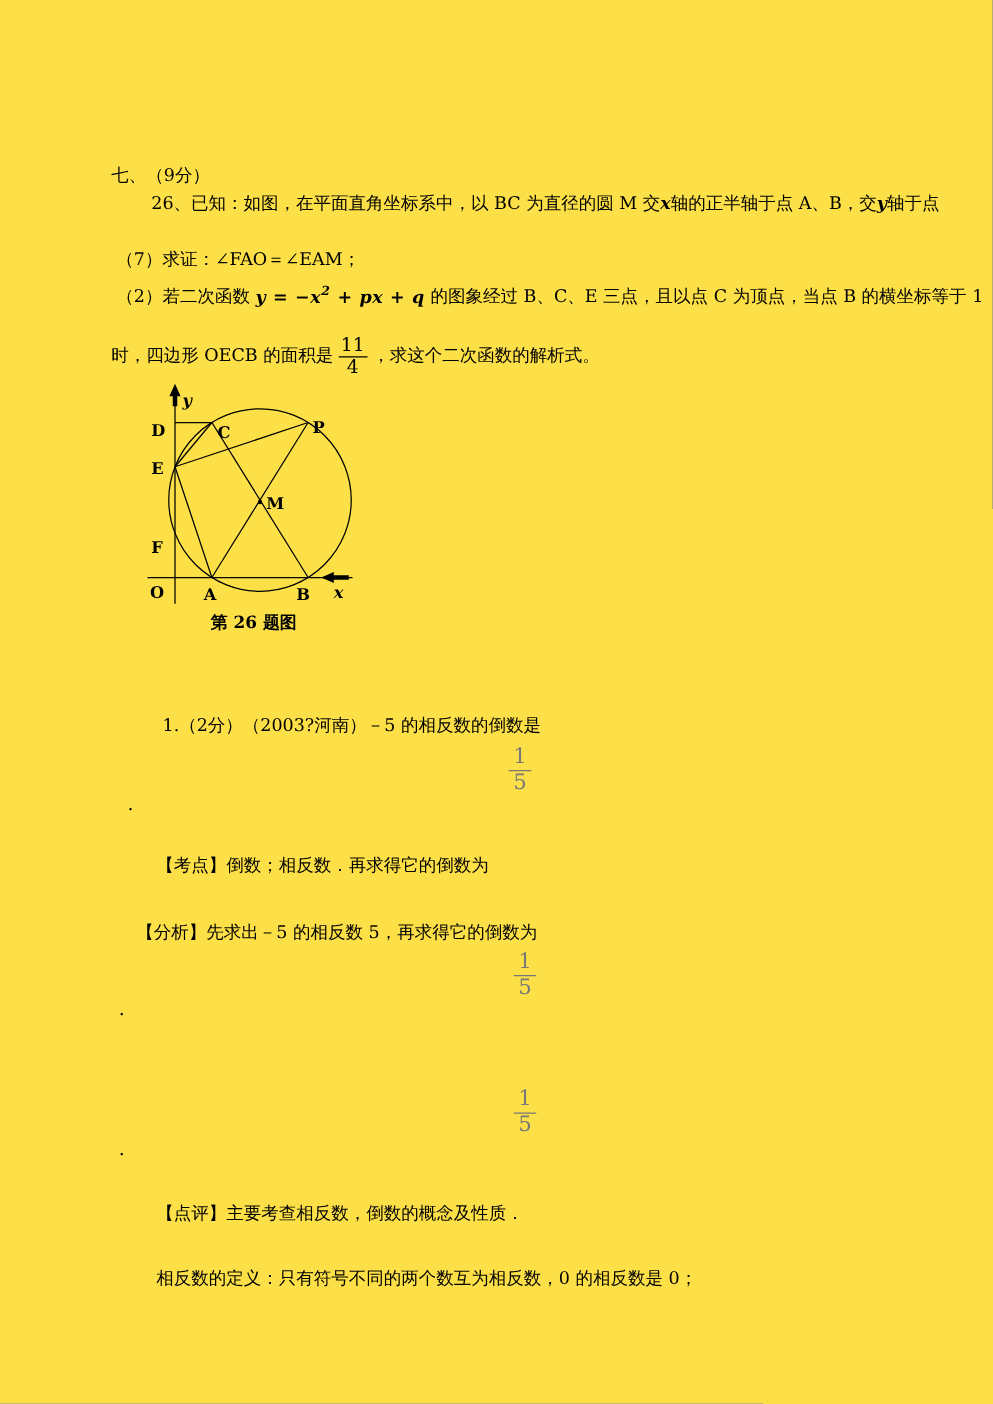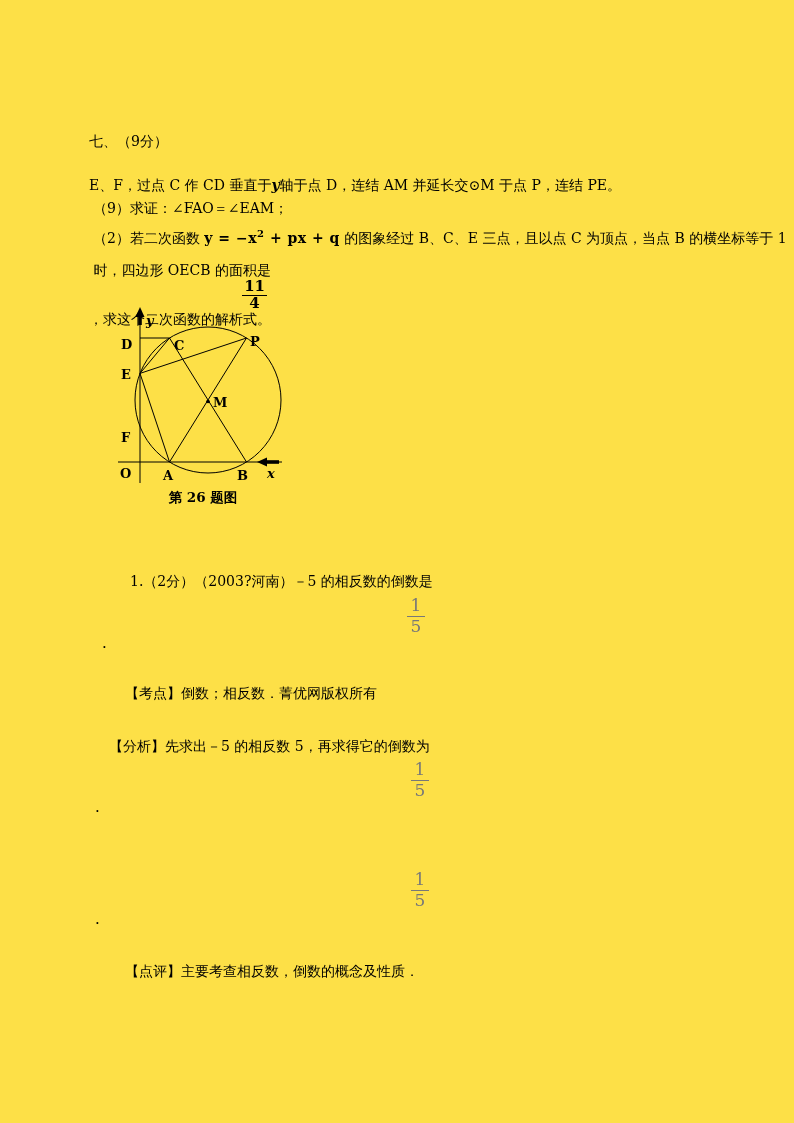--- a/index.html
+++ b/index.html
@@ -8,49 +8,49 @@
     width:794px;height:1123px;
     margin:0 auto;
     background:#fde047;
     font-family:"DejaVu Serif","Liberation Serif",serif;
     font-size:14px;
     color:#000;
     overflow:hidden;
   }
   .line{position:absolute;white-space:nowrap;line-height:1.2;}
   .var{font-weight:bold;font-style:italic;}
-  .formula{font-weight:bold;letter-spacing:.5px;}
+  .formula{font-weight:bold;font-style:italic;letter-spacing:.5px;}
   .formula sup{font-size:10px;}
   .frac{display:inline-flex;flex-direction:column;align-items:center;
         line-height:1.05;vertical-align:middle;margin:0 4px;}
   .frac .num{border-bottom:1.4px solid currentColor;padding:0 2px;}
-  .frac.bold{font-weight:bold;font-size:15px;}
+  .frac.bold{font-weight:normal;font-size:15px;}
   .answer-frac{position:absolute;width:44px;text-align:center;font-size:17px;line-height:1.15;}
   .answer-frac .num{display:block;border-bottom:1px solid currentColor;margin:0 auto;width:16px;padding:0 1px;}
   .answer-frac .den{display:block;}
-  .inline-row{display:flex;align-items:flex-end;flex-direction:column;}
+  .inline-row{display:flex;align-items:center;}
   .dot{position:absolute;font-size:15px;}
   .fig{position:absolute;left:106px;top:303px;}
   svg text{font-family:"DejaVu Serif","Liberation Serif",serif;font-weight:bold;font-size:13px;fill:#000;}
   svg text.it{font-style:italic;}
   svg text.cap{font-size:13.5px;}
 </style>
 </head>
 <body>
 
 <div class="page">
 
   <div class="line" style="left:89px;top:133px">七、（9分）</div>
 
-
-  <div class="line" style="left:89px;top:177px">
-    <span>E、F，过点 C 作 CD 垂直于</span><span class="var">y</span><span>轴于点 D，连结 AM 并延长交⊙M 于点 P，连结 PE。</span>
+  <div class="line" style="left:121px;top:155px">
+    <span>26、已知：如图，在平面直角坐标系中，以 BC 为直径的圆 M 交</span><span class="var">x</span><span>轴的正半轴于点 A、B，交</span><span class="var">y</span><span>轴于点</span>
   </div>
 
-  <div class="line" style="left:93px;top:200px">（9）求证：∠FAO＝∠EAM；</div>
+
+  <div class="line" style="left:93px;top:200px">（7）求证：∠FAO＝∠EAM；</div>
 
   <div class="line" style="left:93px;top:228px">
     <span>（2）若二次函数 </span><span class="formula"><span>y = −x</span><sup>2</sup><span> + px + q</span></span><span> 的图象经过 B、C、E 三点，且以点 C 为顶点，当点 B 的横坐标等于 1</span>
   </div>
 
   <div class="line inline-row" style="left:89px;top:262px;height:46px">
     <span>时，四边形 OECB 的面积是</span>
     <span class="frac bold">
       <span class="num">11</span>
       <span class="den">4</span>
@@ -95,33 +95,34 @@
 
 
   <div class="line" style="left:130px;top:573px">1.（2分）（2003?河南）－5 的相反数的倒数是</div>
 
   <div class="answer-frac" style="left:394px;top:596px;color:#787878">
     <span class="num">1</span>
     <span class="den">5</span>
   </div>
   <div class="dot" style="left:102px;top:634px">.</div>
 
-  <div class="line" style="left:125px;top:685px">【考点】倒数；相反数．菁优网版权所有</div>
+  <div class="line" style="left:125px;top:685px">【考点】倒数；相反数．再求得它的倒数为</div>
 
   <div class="line" style="left:109px;top:738px">【分析】先求出－5 的相反数 5，再求得它的倒数为</div>
 
   <div class="answer-frac" style="left:398px;top:760px;color:#787878">
     <span class="num">1</span>
     <span class="den">5</span>
   </div>
   <div class="dot" style="left:95px;top:798px">.</div>
 
 
   <div class="answer-frac" style="left:398px;top:870px;color:#787878">
     <span class="num">1</span>
     <span class="den">5</span>
   </div>
   <div class="dot" style="left:95px;top:910px">.</div>
 
   <div class="line" style="left:125px;top:963px">【点评】主要考查相反数，倒数的概念及性质．</div>
 
+  <div class="line" style="left:125px;top:1015px">相反数的定义：只有符号不同的两个数互为相反数，0 的相反数是 0；</div>
 
 </div>
 
 </body></html>

